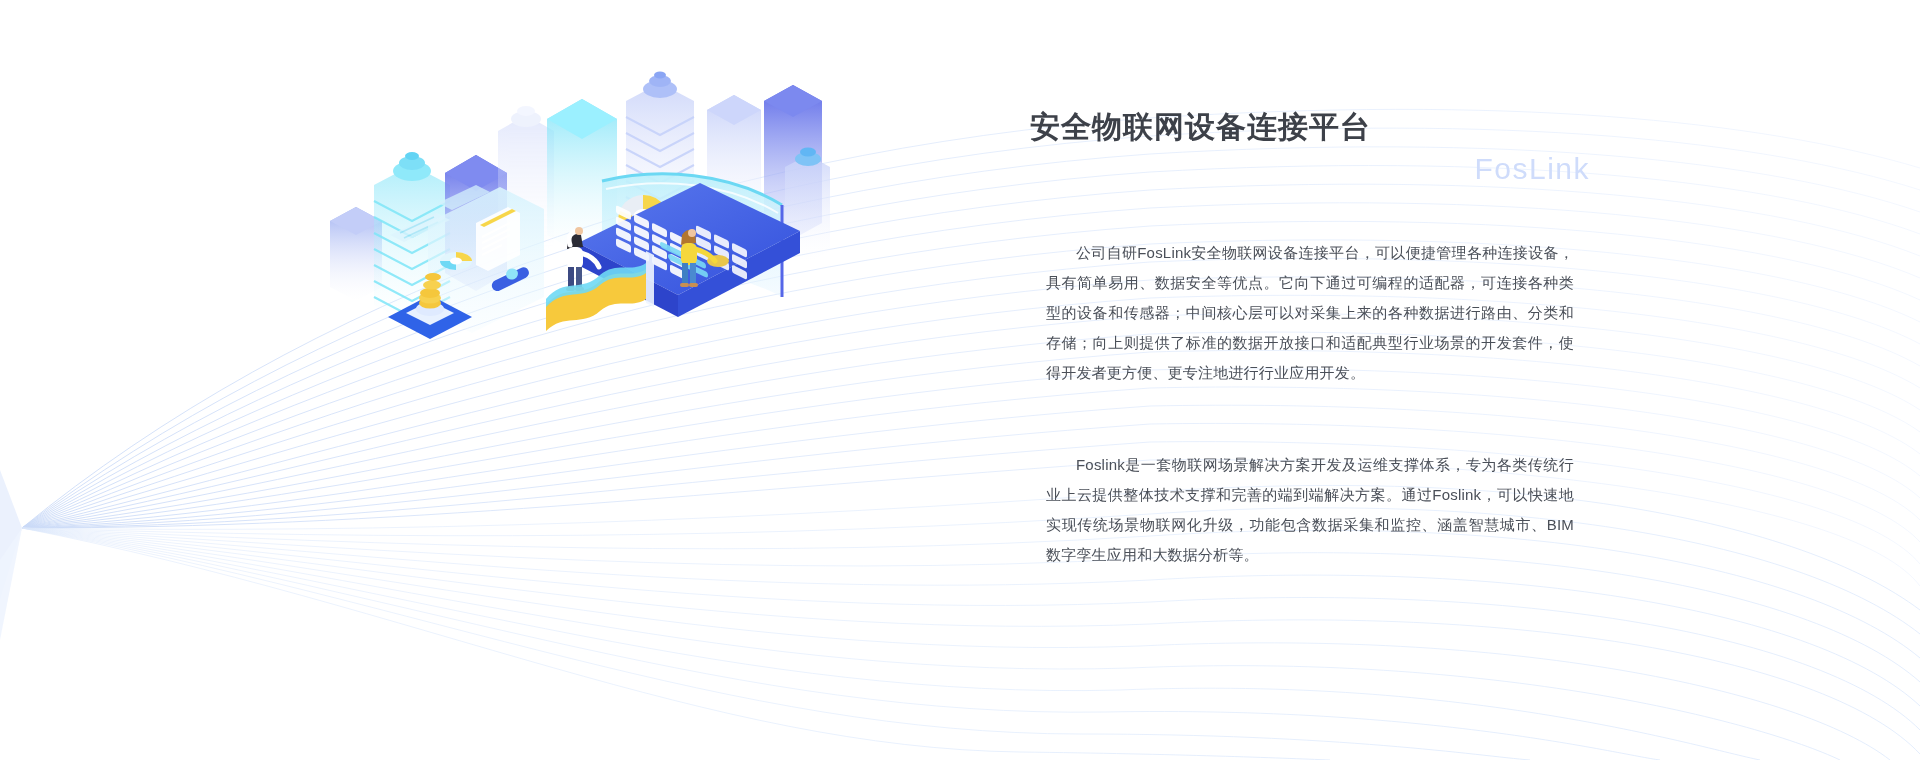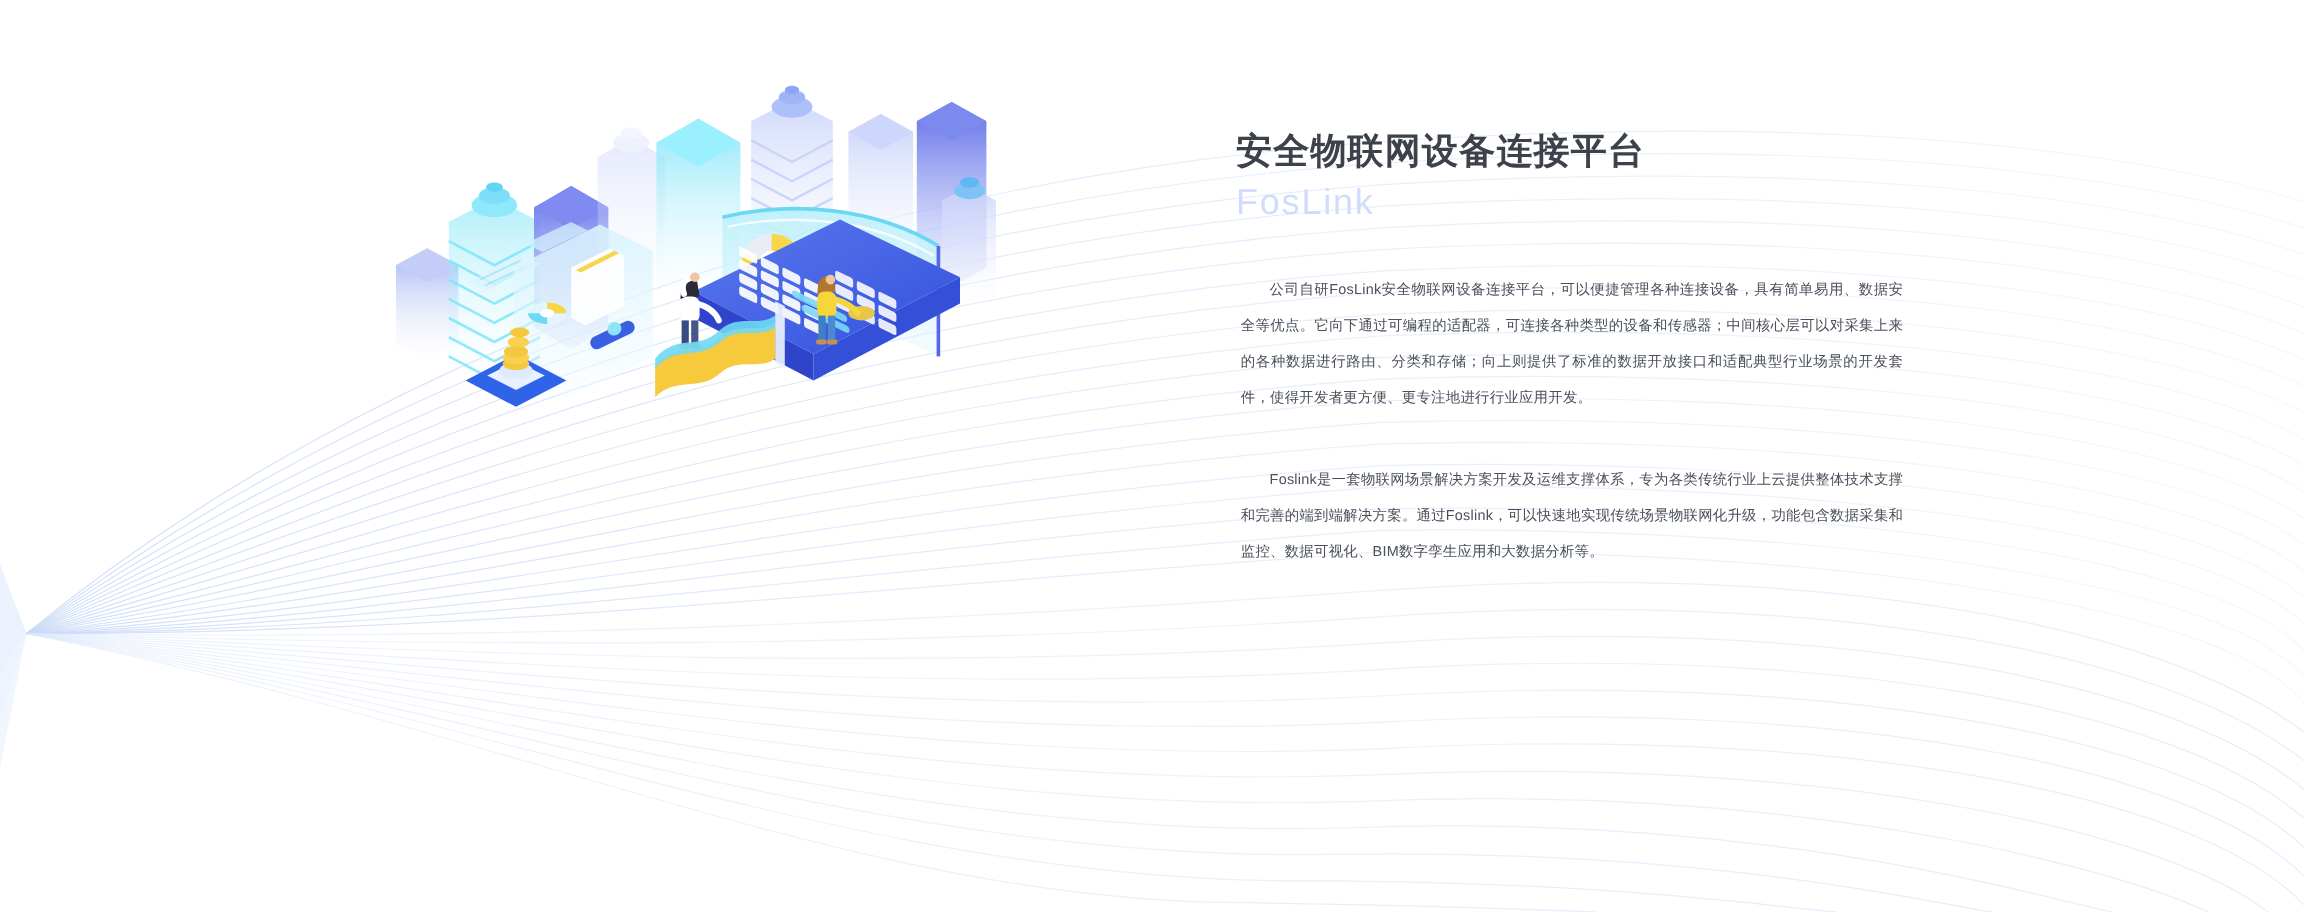--- a/index.html
+++ b/index.html
@@ -58,28 +58,29 @@
     margin: 0;
     white-space: nowrap;
   }
   #page-subtitle {
     font-size: 30px;
     font-weight: normal;
     color: #cfdcfb;
     letter-spacing: 1.5px;
     line-height: 42px;
     margin: 0 0 2px 0;
+    text-align: right;
   }
   .body-para {
-    font-size: 12px;
+    font-size: 15px;
     line-height: 30px;
     color: #4a4f58;
     text-align: justify;
     text-justify: inter-ideograph;
-    margin: 4px;
+    margin: 16px;
     text-indent: 2em;
     letter-spacing: 0.2px;
   }
   .para-gap { height: 30px; }
 </style>
 </head>
 <body>
 
 <div id="stage">
 
@@ -396,17 +397,17 @@
   </svg>
 
   <div id="content">
     <h1 id="page-title">安全物联网设备连接平台</h1>
     <div id="page-subtitle">FosLink</div>
 
     <div class="para-gap"></div>
 
     <p class="body-para">公司自研FosLink安全物联网设备连接平台，可以便捷管理各种连接设备，具有简单易用、数据安全等优点。它向下通过可编程的适配器，可连接各种类型的设备和传感器；中间核心层可以对采集上来的各种数据进行路由、分类和存储；向上则提供了标准的数据开放接口和适配典型行业场景的开发套件，使得开发者更方便、更专注地进行行业应用开发。</p>
     <div class="para-gap"></div>
-    <p class="body-para">Foslink是一套物联网场景解决方案开发及运维支撑体系，专为各类传统行业上云提供整体技术支撑和完善的端到端解决方案。通过Foslink，可以快速地实现传统场景物联网化升级，功能包含数据采集和监控、数据可视化、BIM数字孪生应用和大数据分析等。</p>
+    <p class="body-para">Foslink是一套物联网场景解决方案开发及运维支撑体系，专为各类传统行业上云提供整体技术支撑和完善的端到端解决方案。通过Foslink，可以快速地实现传统场景物联网化升级，功能包含数据采集和监控、涵盖智慧城市、BIM数字孪生应用和大数据分析等。</p>
     <div class="para-gap"></div>
   </div>
 
 </div>
 
 </body></html>

